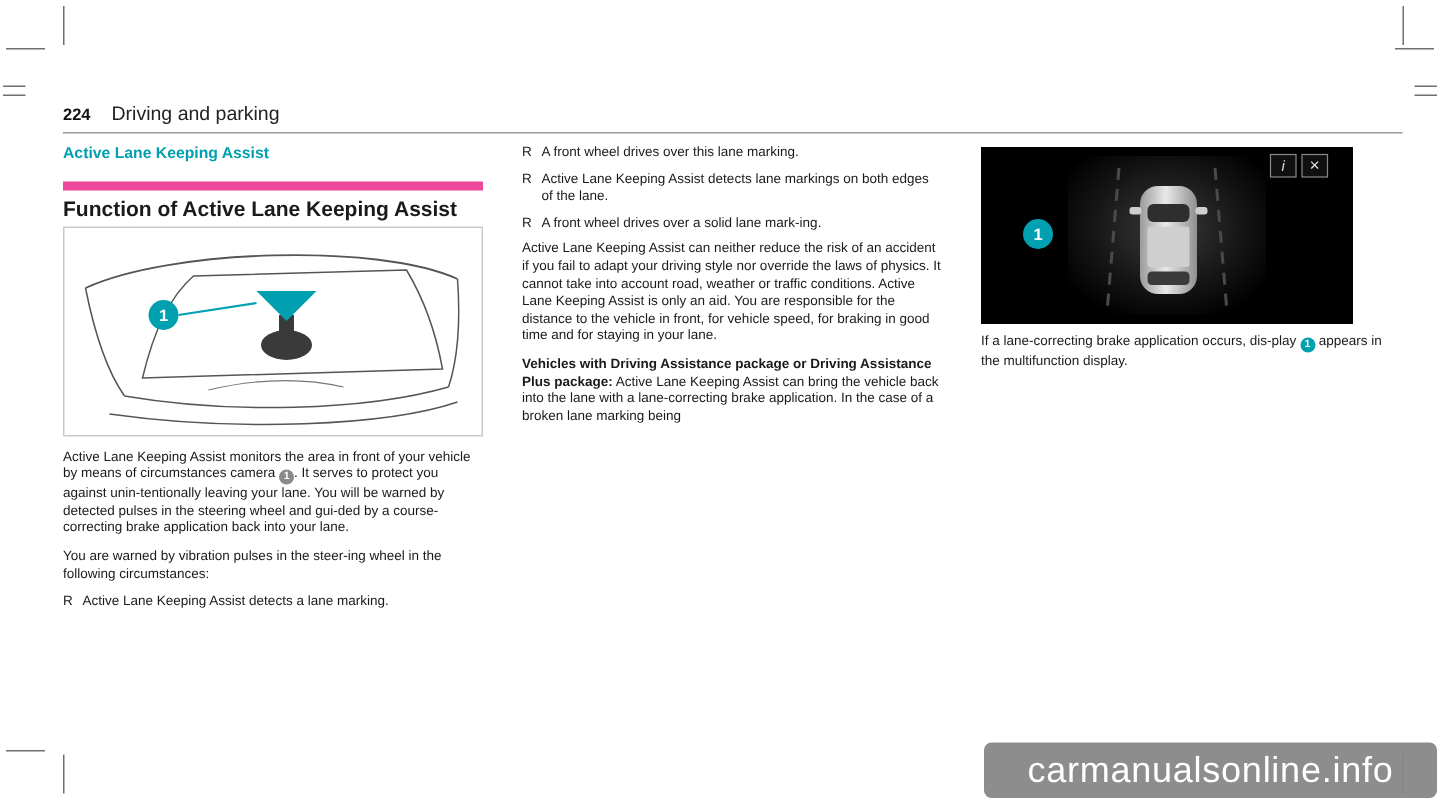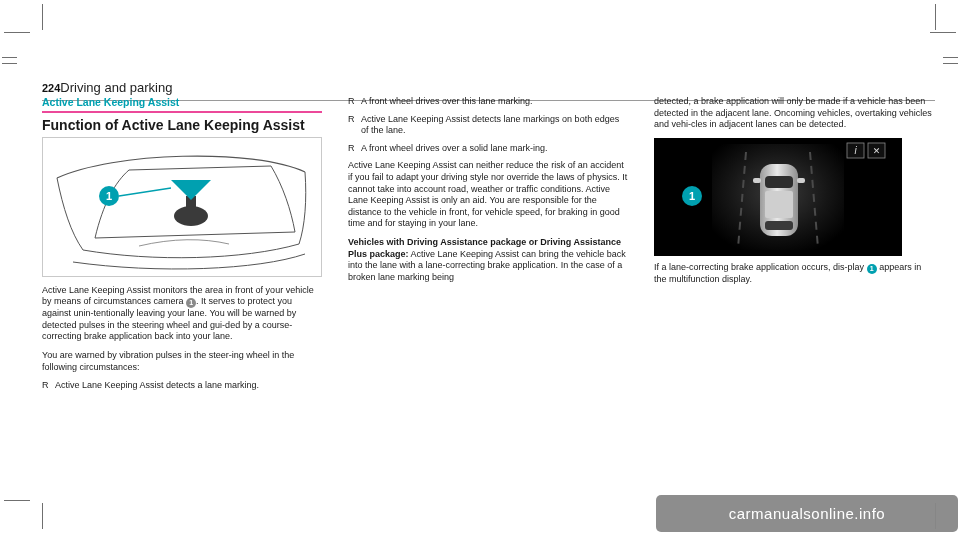--- a/index.html
+++ b/index.html
@@ -8,37 +8,37 @@
     background:#ffffff;
     font-family:"Liberation Sans", sans-serif;
     color:#1a1a1a;
     position:relative;
     overflow:hidden;
   }
   .crop { position:absolute; background:#6f6f6f; }
 
   
   .page-header {
-    position:absolute; left:42px; top:80px; width:893px;
+    position:absolute; left:42px; top:68px; width:893px;
     border-bottom:1px solid #9a9a9a; padding-bottom:5px;
-    display:flex; align-items:baseline; 
+    display:flex; align-items:baseline; gap:14px;
   }
   .page-number { font-size:11px; font-weight:bold; color:#111; }
   .section-title { font-size:13px; color:#222; }
 
   
   .columns {
     position:absolute; left:42px; top:96px; width:893px;
     display:flex; gap:26px;
   }
   .col { width:280px; font-size:9px; line-height:11.6px; }
 
   .heading {
     color:#00a0b0; font-size:10.5px; font-weight:600; line-height:12px;
-    border-bottom:2px solid #ec4899; padding-bottom:3px; margin-bottom:7px;
+    border-bottom:6px solid #ec4899; padding-bottom:13px; margin-bottom:7px;
   }
   .subheading { font-size:14px; font-weight:bold; margin-bottom:5px; }
 
   .figure1 {
     border:1px solid #c9c9c9; height:140px; margin:2px 0 8px 0;
     background:#fff;
   }
   .figure1 svg { width:100%; height:100%; display:block; }
 
   p.body { margin-bottom:7px; }
@@ -54,21 +54,21 @@
 
   .display-figure { width:248px; height:118px; margin:2px 0 6px 0; }
   .display-figure svg { width:100%; height:100%; display:block; }
 
   .caption { font-size:9px; line-height:11.6px; }
 
   .watermark {
     position:absolute; left:656px; top:495px; width:302px; height:37px;
     background:rgba(135,135,135,0.95); border-radius:5px;
     display:flex; align-items:center; justify-content:center;
-    color:#ffffff; font-size:15px; letter-spacing:0.5px;
+    color:#ffffff; font-size:24px; letter-spacing:0.5px;
   }
 </style>
 </head>
 <body>
 
 <div class="crop" style="left:42px;top:4px;width:1px;height:26px;"></div>
 <div class="crop" style="left:4px;top:32px;width:26px;height:1px;"></div>
 <div class="crop" style="left:935px;top:4px;width:1px;height:26px;"></div>
 <div class="crop" style="left:930px;top:32px;width:26px;height:1px;"></div>
 <div class="crop" style="left:2px;top:57px;width:15px;height:1px;"></div>
@@ -140,21 +140,20 @@
 
     <p class="body">Active Lane Keeping Assist can neither reduce the risk of an accident if you fail to adapt your driving style nor override the laws of physics. It cannot take into account road, weather or traffic conditions. Active Lane Keeping Assist is only an aid. You are responsible for the distance to the vehicle in front, for vehicle speed, for braking in good time and for staying in your lane.</p>
 
     <p class="body">
       <strong>Vehicles with Driving Assistance package or Driving Assistance Plus package:</strong>
       <span>Active Lane Keeping Assist can bring the vehicle back into the lane with a lane-correcting brake application. In the case of a broken lane marking being</span>
     </p>
   </div>
 
   <div class="col">
-    <p class="body">detected, a brake application will only be made if a vehicle has been detected in the adjacent lane. Oncoming vehicles, overtaking vehicles and vehi-cles in adjacent lanes can be detected.</p>
 
     <div class="display-figure">
       <svg viewBox="0 0 248 118">
         <defs>
           <radialGradient id="glow" cx="50%" cy="45%" r="62%">
             <stop offset="0%" stop-color="#3a3a3a"></stop>
             <stop offset="60%" stop-color="#161616"></stop>
             <stop offset="100%" stop-color="#000000"></stop>
           </radialGradient>
           <linearGradient id="carbody" x1="0" y1="0" x2="1" y2="0">

